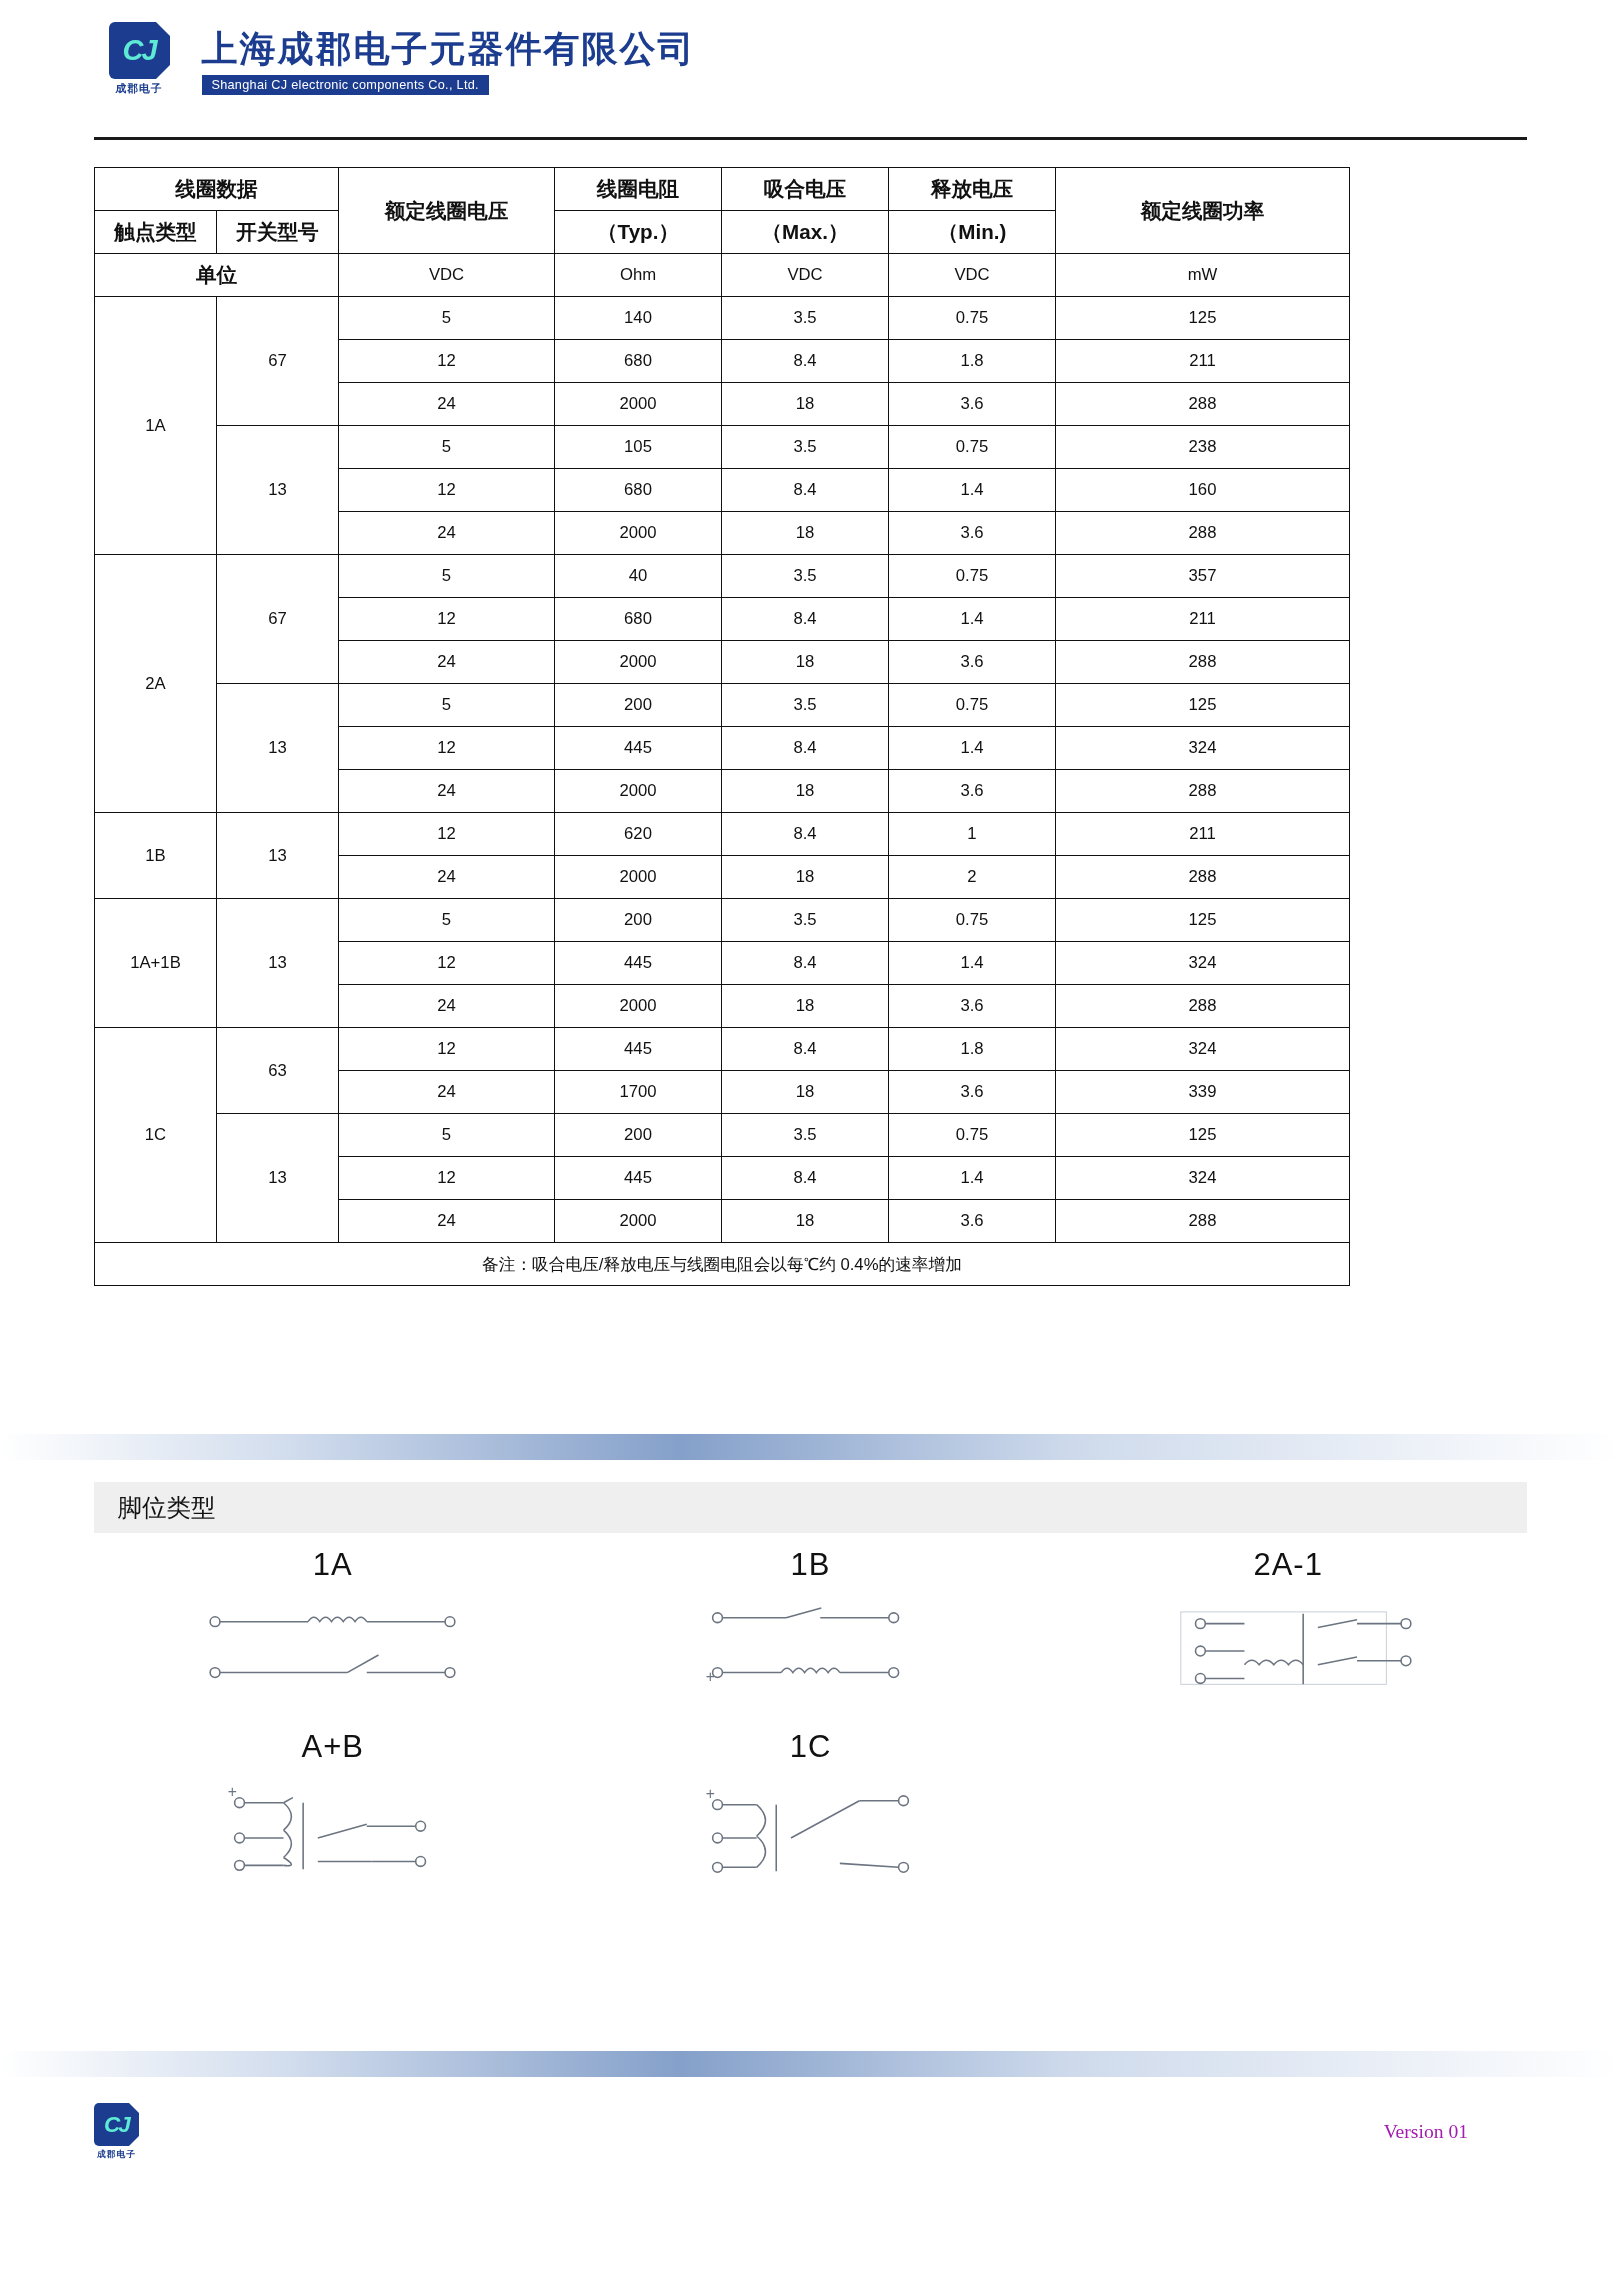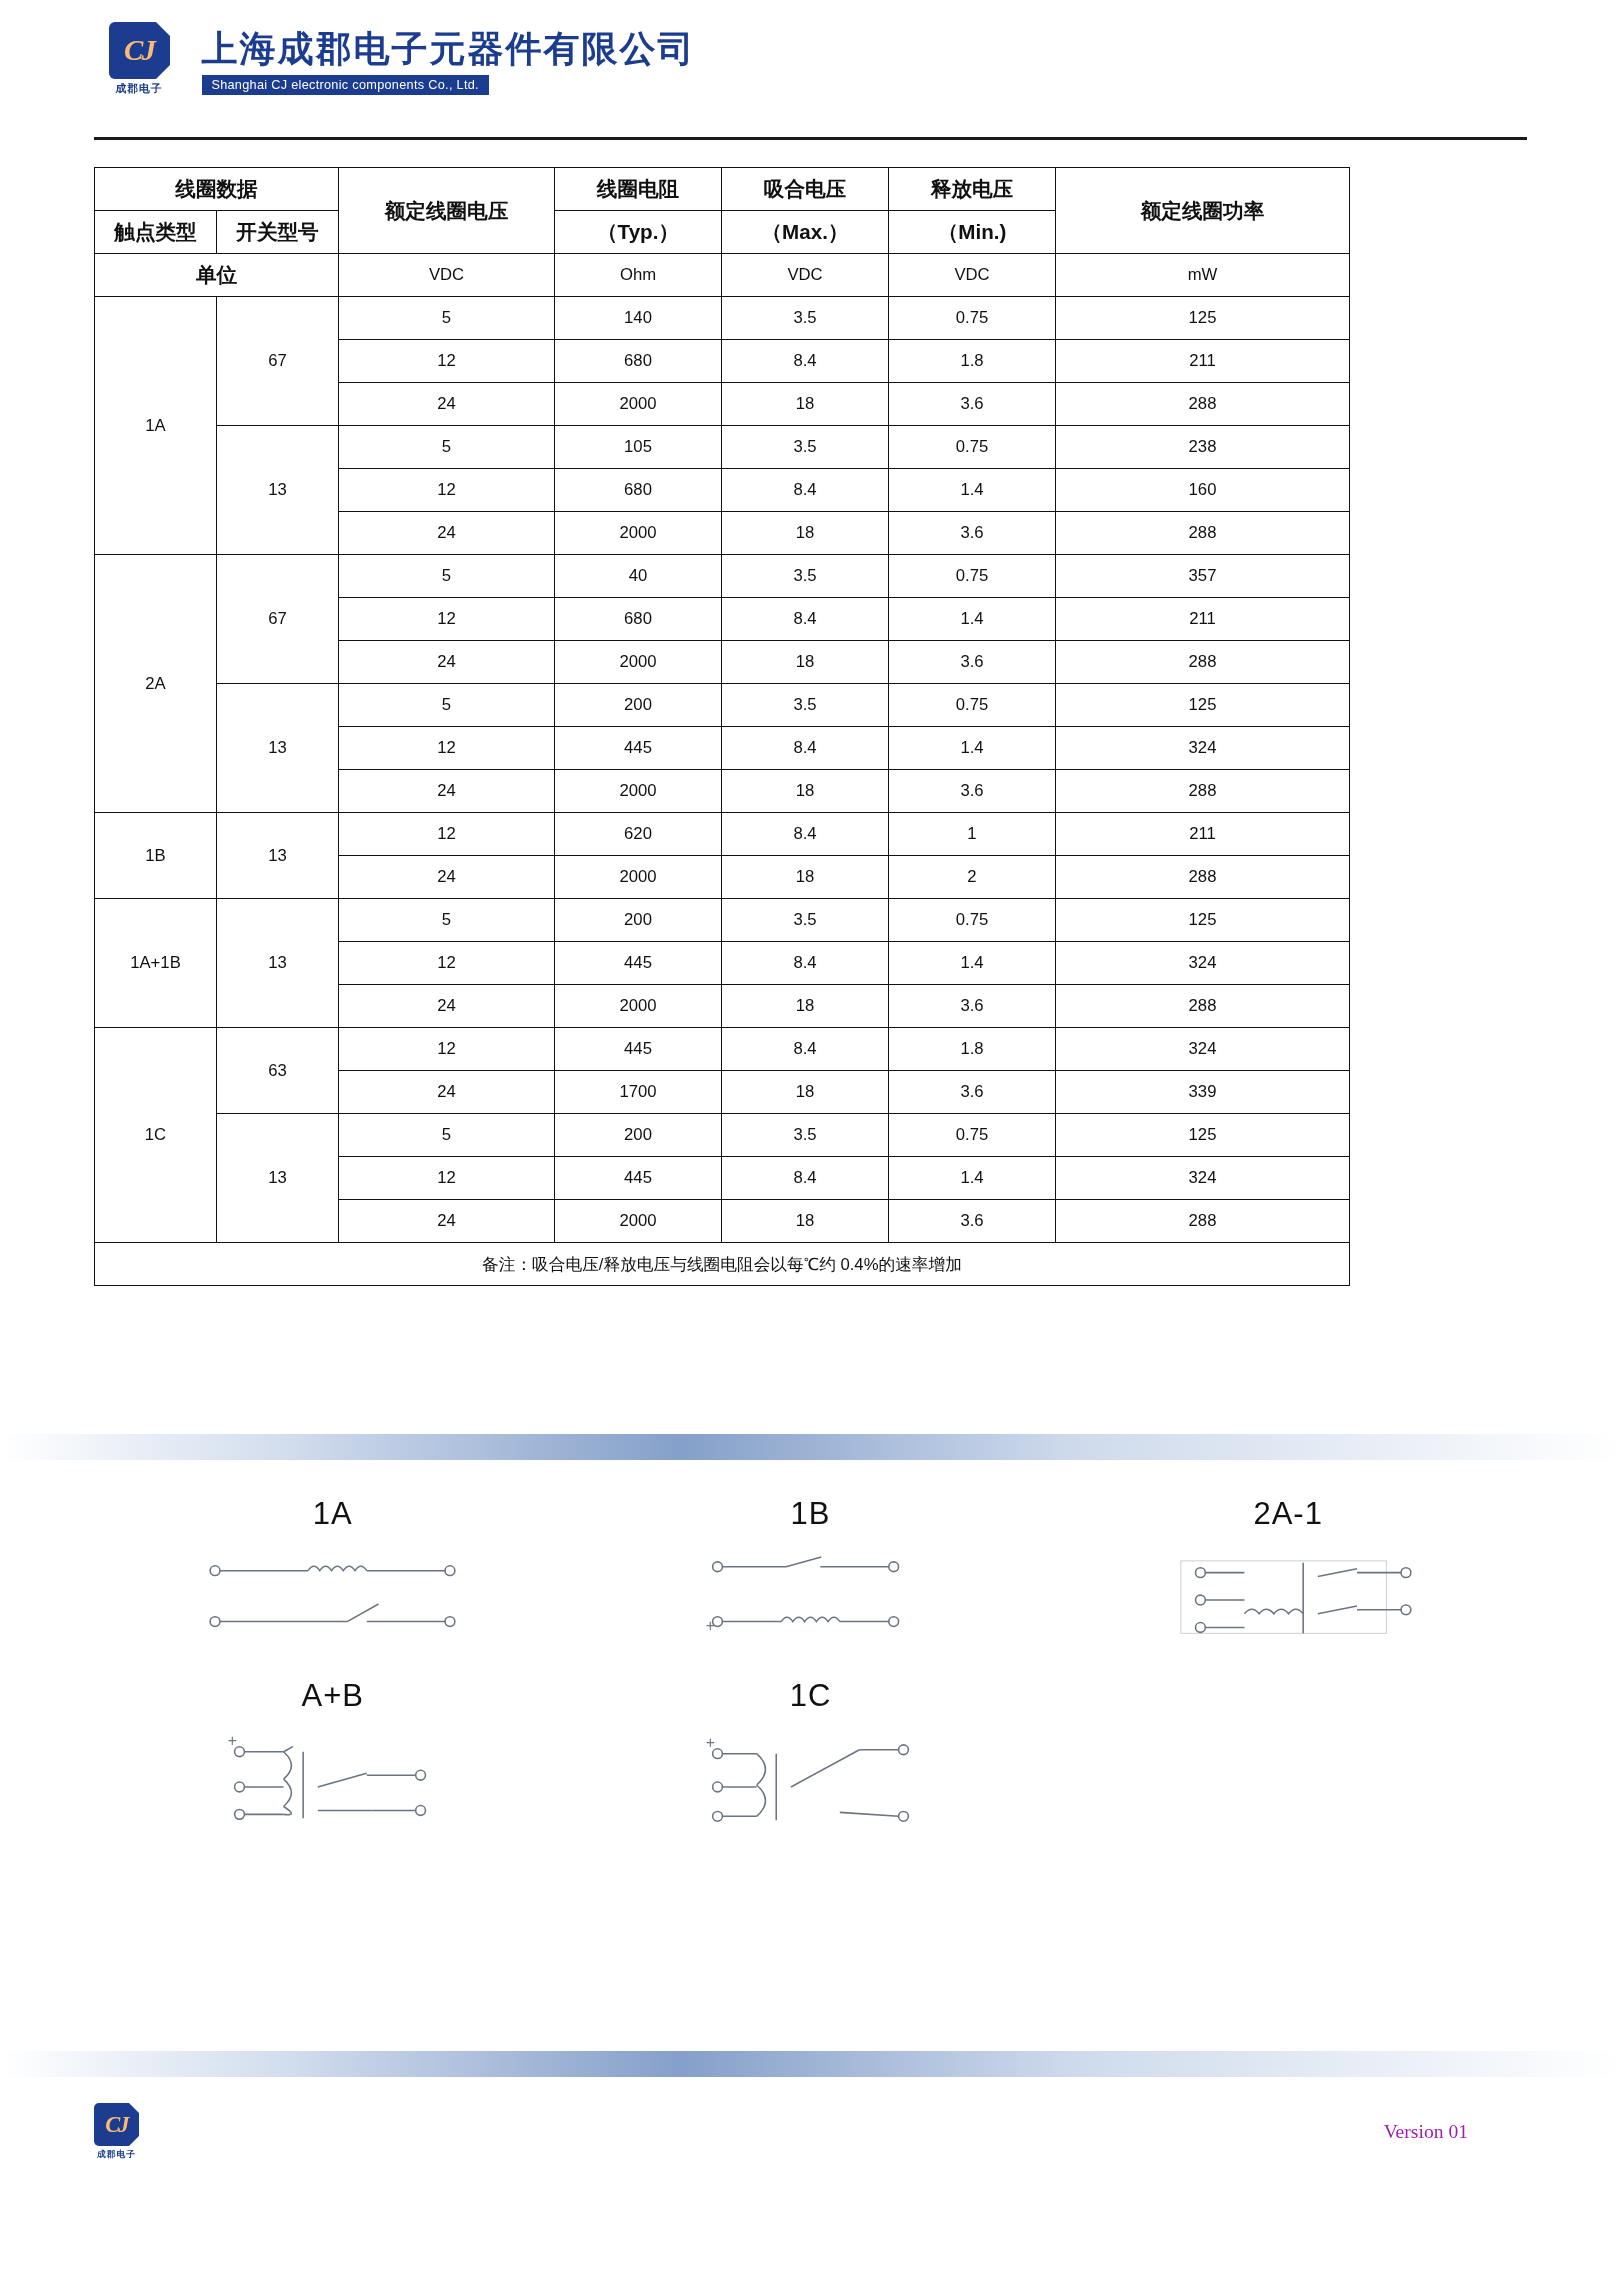--- a/index.html
+++ b/index.html
@@ -34,29 +34,28 @@
   .logo-mark {
     width: 61px;
     height: 57px;
     background: #1b3c8f;
     border-radius: 5.9px;
     position: relative;
   }
   .logo-mark .cj {
     position: absolute;
     inset: 0;
-    color: #fdba74;
+    color: #5eead4;
     font-size: 29px;
     font-weight: bold;
     font-style: italic;
     display: flex;
     align-items: center;
     justify-content: center;
     letter-spacing: -2px;
-    font-family: Liberation Serif, serif;
   }
   .logo-mark .notch {
     position: absolute;
     right: 0;
     top: 0;
     width: 0;
     height: 0;
     border-top: 14.7px solid #ffffff;
     border-left: 14.7px solid transparent;
   }
@@ -443,20 +442,21 @@
         <td colspan="7">备注：吸合电压/释放电压与线圈电阻会以每℃约 0.4%的速率增加</td>
       </tr>
     </tfoot>
   </table>
 </div>
 
 <div class="band b1"></div>
 <div class="band b2"></div>
 
 <div class="pin-section">
+  <div class="pin-title-bar">脚位类型</div>
   <div class="pin-grid" id="pin-grid">
       <div class="pin-cell">
         <div class="pin-label">1A</div>
         <div class="pin-art">
           <svg width="323" height="118" viewBox="0 0 330 120">
             <circle cx="45" cy="28" r="5" stroke="#6b7480" fill="#ffffff" stroke-width="1.6"></circle>
             <circle cx="285" cy="28" r="5" stroke="#6b7480" fill="#ffffff" stroke-width="1.6"></circle>
             <line x1="50" y1="28" x2="140" y2="28" stroke="#6b7480" fill="none" stroke-width="1.6"></line>
             <line x1="200" y1="28" x2="280" y2="28" stroke="#6b7480" fill="none" stroke-width="1.6"></line>
             <path d="M140 28 q 6 -9 12 0 q 6 -9 12 0 q 6 -9 12 0 q 6 -9 12 0 q 6 -9 12 0" stroke="#6b7480" fill="none" stroke-width="1.6"></path>

